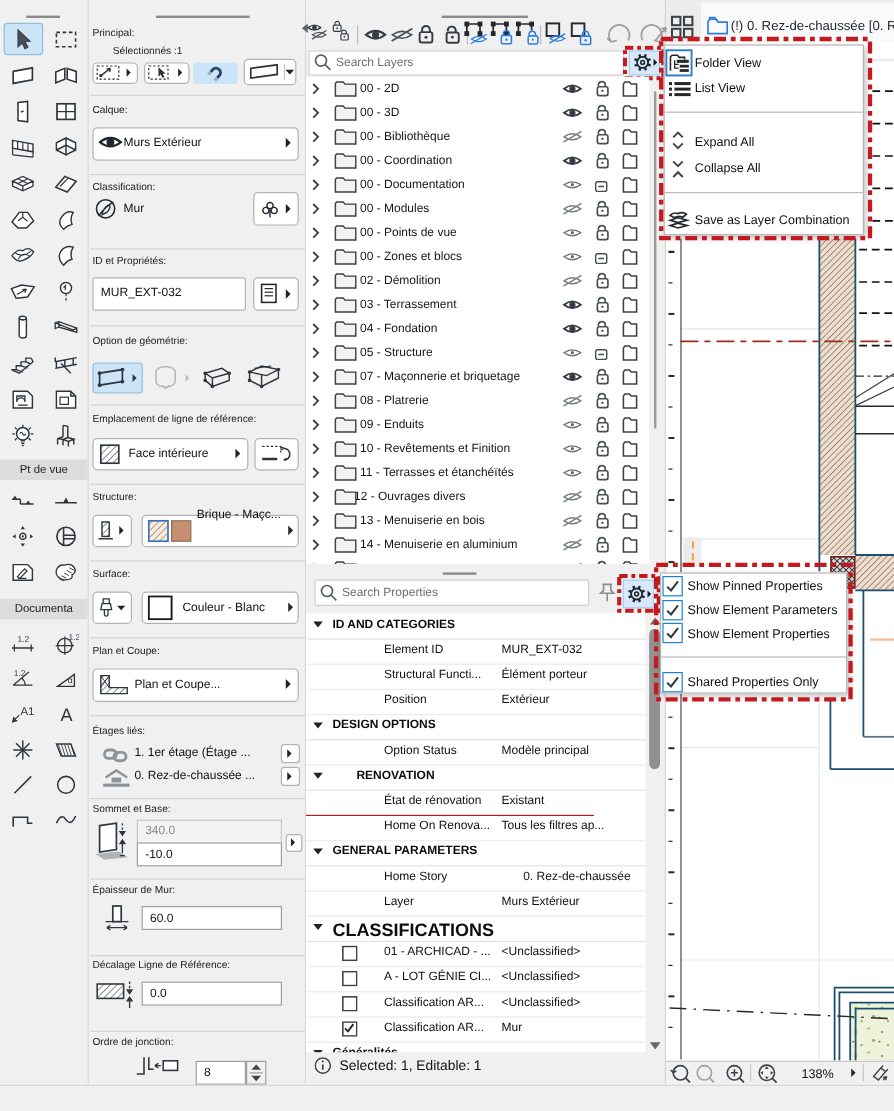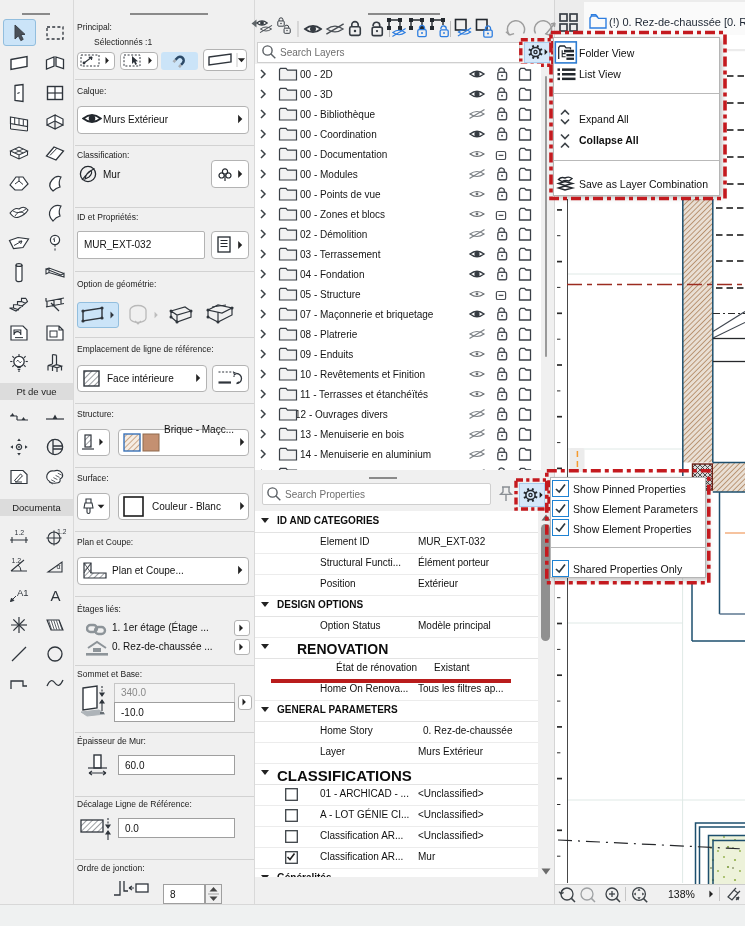--- a/index.html
+++ b/index.html
@@ -1127,39 +1127,39 @@
         <div style="position:absolute;left:22px;top:3.5px;font-size:10px;font-weight:bold;color:#0d0d0d;white-space:nowrap;">DESIGN OPTIONS</div>
       </div>
 <div class="abs" style="left:0;top:105px;width:283px;height:21px;border-bottom:1px solid #ececec;">
         <div style="position:absolute;left:65px;top:3.5px;font-size:10px;color:#101010;white-space:nowrap;">Option Status</div>
         <div style="position:absolute;left:163px;top:3.5px;font-size:10px;color:#101010;white-space:nowrap;">Modèle principal</div>
       </div>
 <div class="abs" style="left:0;top:126px;width:283px;height:21px;border-bottom:1px solid #e3e3e3;">
         <svg style="position:absolute;left:6px;top:5.5px;" width="10" height="8" viewBox="0 0 10 8">
           <path d="M0,1 L8,1 L4,6 Z" fill="#222"></path>
         </svg>
-        <div style="position:absolute;left:22px;top:3.5px;font-size:14px;font-weight:bold;color:#0d0d0d;white-space:nowrap;padding-left:20px;">RENOVATION</div>
-      </div>
-<div class="abs" style="left:0;top:147px;width:240px;height:21px;border-bottom:4px solid #b91c1c;margin-left:16px;">
+        <div style="position:absolute;left:22px;top:3.5px;font-size:10px;font-weight:bold;color:#0d0d0d;white-space:nowrap;padding-left:20px;">RENOVATION</div>
+      </div>
+<div class="abs" style="left:0;top:147px;width:240px;height:21px;border-bottom:1px solid #b91c1c;">
         <div style="position:absolute;left:65px;top:3.5px;font-size:10px;color:#101010;white-space:nowrap;">État de rénovation</div>
         <div style="position:absolute;left:163px;top:3.5px;font-size:10px;color:#101010;white-space:nowrap;">Existant</div>
       </div>
 <div class="abs" style="left:0;top:168px;width:283px;height:21px;border-bottom:1px solid #ececec;">
         <div style="position:absolute;left:65px;top:3.5px;font-size:10px;color:#101010;white-space:nowrap;">Home On Renova...</div>
         <div style="position:absolute;left:163px;top:3.5px;font-size:10px;color:#101010;white-space:nowrap;">Tous les filtres ap...</div>
       </div>
 <div class="abs" style="left:0;top:189px;width:283px;height:21px;border-bottom:1px solid #e3e3e3;">
         <svg style="position:absolute;left:6px;top:5.5px;" width="10" height="8" viewBox="0 0 10 8">
           <path d="M0,1 L8,1 L4,6 Z" fill="#222"></path>
         </svg>
         <div style="position:absolute;left:22px;top:3.5px;font-size:10px;font-weight:bold;color:#0d0d0d;white-space:nowrap;">GENERAL PARAMETERS</div>
       </div>
 <div class="abs" style="left:0;top:210px;width:283px;height:21px;border-bottom:1px solid #ececec;">
         <div style="position:absolute;left:65px;top:3.5px;font-size:10px;color:#101010;white-space:nowrap;">Home Story</div>
-        <div style="position:absolute;left:152px;top:3.5px;font-size:10px;color:#101010;white-space:nowrap;padding-left:16px;">0. Rez-de-chaussée</div>
+        <div style="position:absolute;left:165px;top:3.5px;font-size:10px;color:#101010;white-space:nowrap;padding-left:16px;">0. Rez-de-chaussée</div>
       </div>
 <div class="abs" style="left:0;top:231px;width:283px;height:21px;border-bottom:1px solid #ececec;">
         <div style="position:absolute;left:65px;top:3.5px;font-size:10px;color:#101010;white-space:nowrap;">Layer</div>
         <div style="position:absolute;left:163px;top:3.5px;font-size:10px;color:#101010;white-space:nowrap;">Murs Extérieur</div>
       </div>
 <div class="abs" style="left:0;top:252px;width:283px;height:21px;border-bottom:1px solid #e3e3e3;">
         <svg style="position:absolute;left:6px;top:5.5px;" width="10" height="8" viewBox="0 0 10 8">
           <path d="M0,1 L8,1 L4,6 Z" fill="#222"></path>
         </svg>
         <div style="position:absolute;left:22px;top:3.5px;font-size:15px;font-weight:bold;color:#0d0d0d;white-space:nowrap;">CLASSIFICATIONS</div>
@@ -1200,20 +1200,28 @@
         <div style="position:absolute;left:22px;top:3.5px;font-size:10px;font-weight:bold;color:#0d0d0d;white-space:nowrap;">Généralités</div>
       </div>
 </div>
 <svg style="position:absolute;left:540px;top:513px;" width="12" height="10" viewBox="0 0 12 10">
       <path d="M6,1.5 l-4.5,6 h9 Z" fill="#6b6b6b"></path>
     </svg>
 <div class="abs" style="left:540.5px;top:524px;width:9px;height:117px;background:#909090;border-radius:4.5px;"></div>
 <svg style="position:absolute;left:540px;top:866px;" width="12" height="10" viewBox="0 0 12 10">
       <path d="M6,8.5 l-4.5,-6 h9 Z" fill="#6b6b6b"></path>
     </svg>
+<div class="abs" style="left:255px;top:877px;width:300px;height:22px;background:#f0f0f0;">
+<svg style="position:absolute;left:7px;top:4px;" width="15" height="15" viewBox="0 0 15 15">
+        <circle cx="7" cy="7" r="6.3" fill="none" stroke="#3c4247" stroke-width="1.2"></circle>
+        <line x1="7" y1="6" x2="7" y2="10.5" stroke="#3c4247" stroke-width="1.4"></line>
+        <circle cx="7" cy="3.6" r="0.9" fill="#3c4247"></circle>
+      </svg>
+<div style="position:absolute;left:28px;top:5.5px;font-size:11.5px;color:#101010;white-space:nowrap;">Selected: 1, Editable: 1</div>
+</div>
 <div class="abs" style="left:554px;top:0;width:1px;height:904px;background:#d5d5d5;"></div>
 <div class="abs" style="left:555px;top:0;width:190px;height:35px;background:#ececec;"></div>
 <div class="abs" style="left:584px;top:2px;width:161px;height:33px;background:#fafafa;"></div>
 <svg style="position:absolute;left:558px;top:12px;" width="22" height="21" viewBox="0 0 22 21">
       <g fill="none" stroke="#3a4047" stroke-width="1.7">
         <rect x="2" y="2" width="7" height="7"></rect>
         <rect x="12" y="2" width="7" height="7"></rect>
         <rect x="2" y="12" width="7" height="7"></rect>
         <rect x="12" y="12" width="7" height="7"></rect>
       </g>
@@ -1392,21 +1400,21 @@
       <g fill="none" stroke="#3c4247" stroke-width="1.6">
         <path d="M4,6.5 L8,2.5 L12,6.5"></path>
         <path d="M4,11.5 L8,15.5 L12,11.5"></path>
       </g>
       <g fill="none" stroke="#3c4247" stroke-width="1.6" transform="translate(0,24)">
         <path d="M4,2.5 L8,6.5 L12,2.5"></path>
         <path d="M4,15.5 L8,11.5 L12,15.5"></path>
       </g>
     </svg>
 <div class="mitem" style="left:579px;top:112.5px;">Expand All</div>
-<div class="mitem" style="left:579px;top:134px;font-weight:bold;">Collapse All</div>
+<div class="mitem" style="left:579px;top:134px;">Collapse All</div>
 <div class="abs" style="left:553.5px;top:159.5px;width:165px;height:1px;background:#b9b9b9;"></div>
 <svg style="position:absolute;left:556px;top:174px;" width="22" height="20" viewBox="0 0 22 20">
       <g fill="none" stroke="#23282e" stroke-width="1.4">
         <path d="M2.5,5.5 Q5,2.5 9,4 Q13,2 16,4.5 L13,7 Q9,5.5 6,7.5 Z"></path>
         <path d="M2.5,9.5 L9,7.5 L16.5,9.5 L9,11.5 Z"></path>
         <path d="M2.5,14 L9,12 L16.5,14 L9,16 Z"></path>
       </g>
     </svg>
 <div class="mitem" style="left:579px;top:177.5px;">Save as Layer Combination</div>
 <svg style="position:absolute;left:548px;top:29px;" width="181" height="174" viewBox="0 0 181 174">

